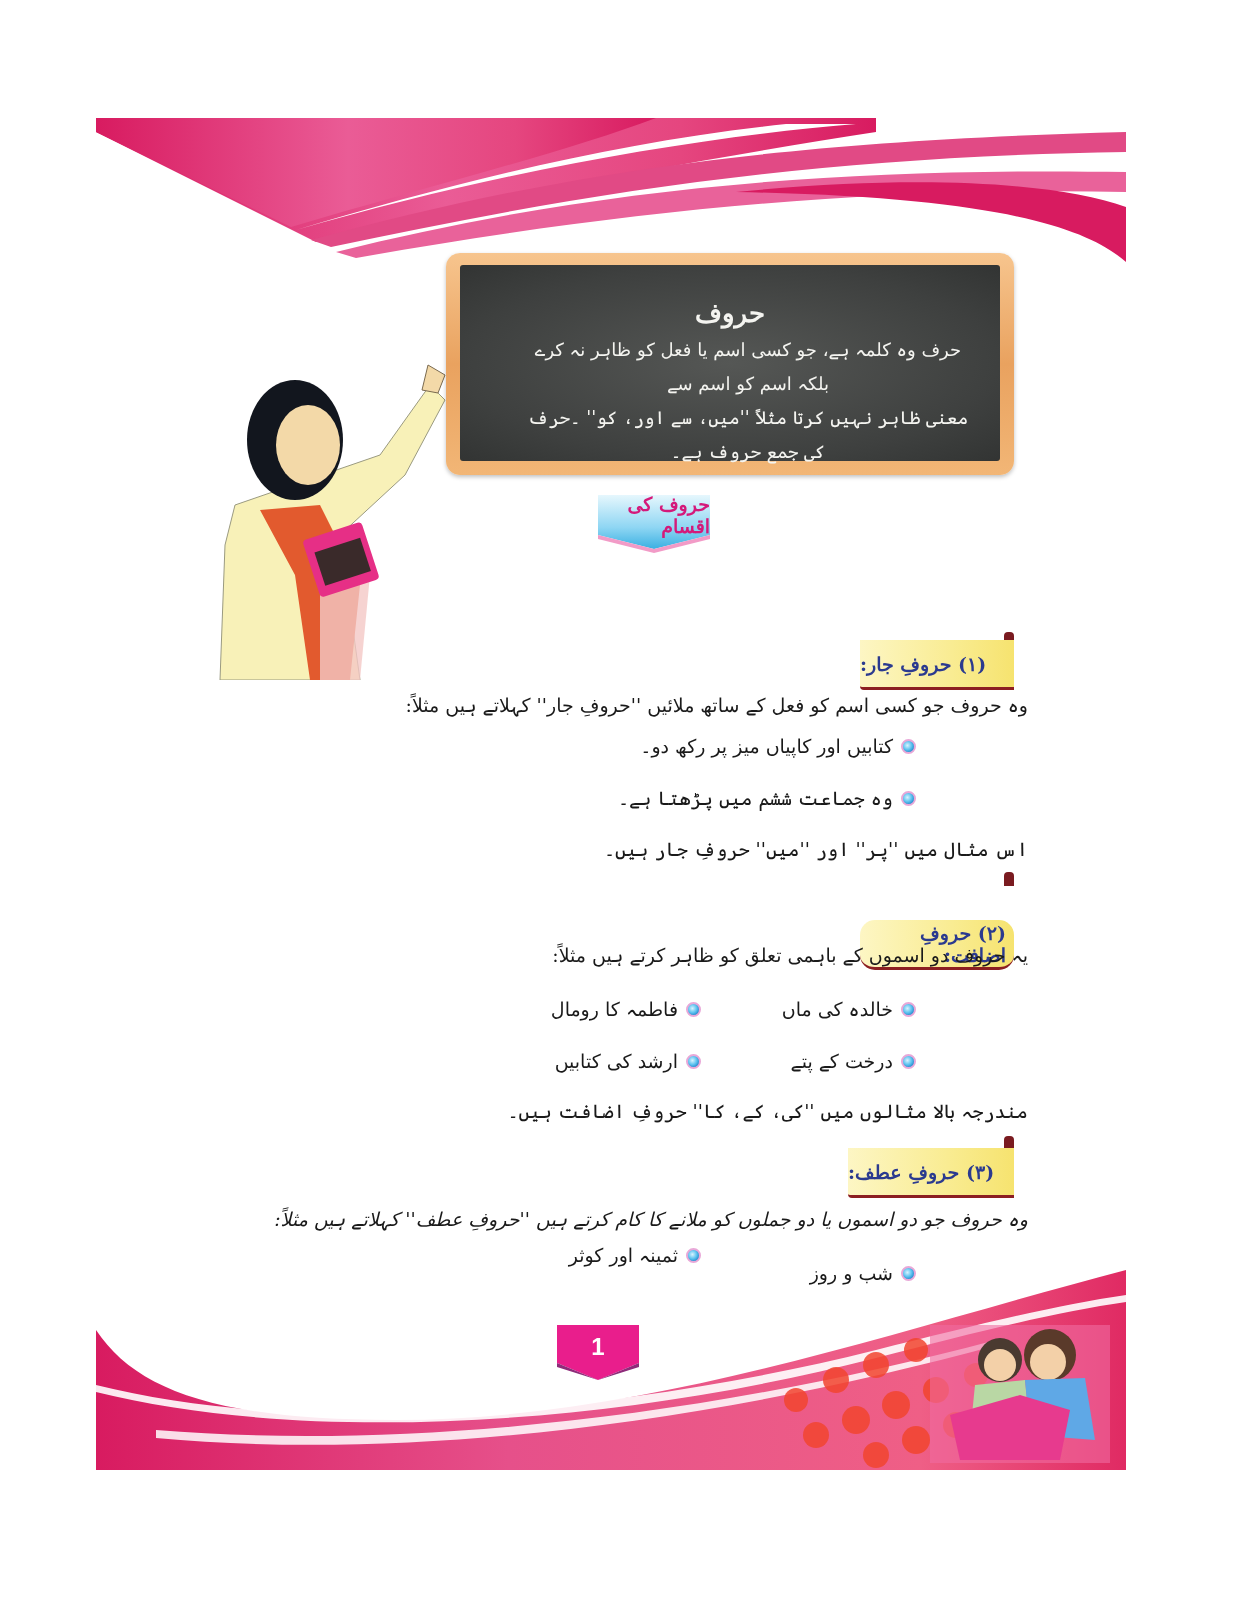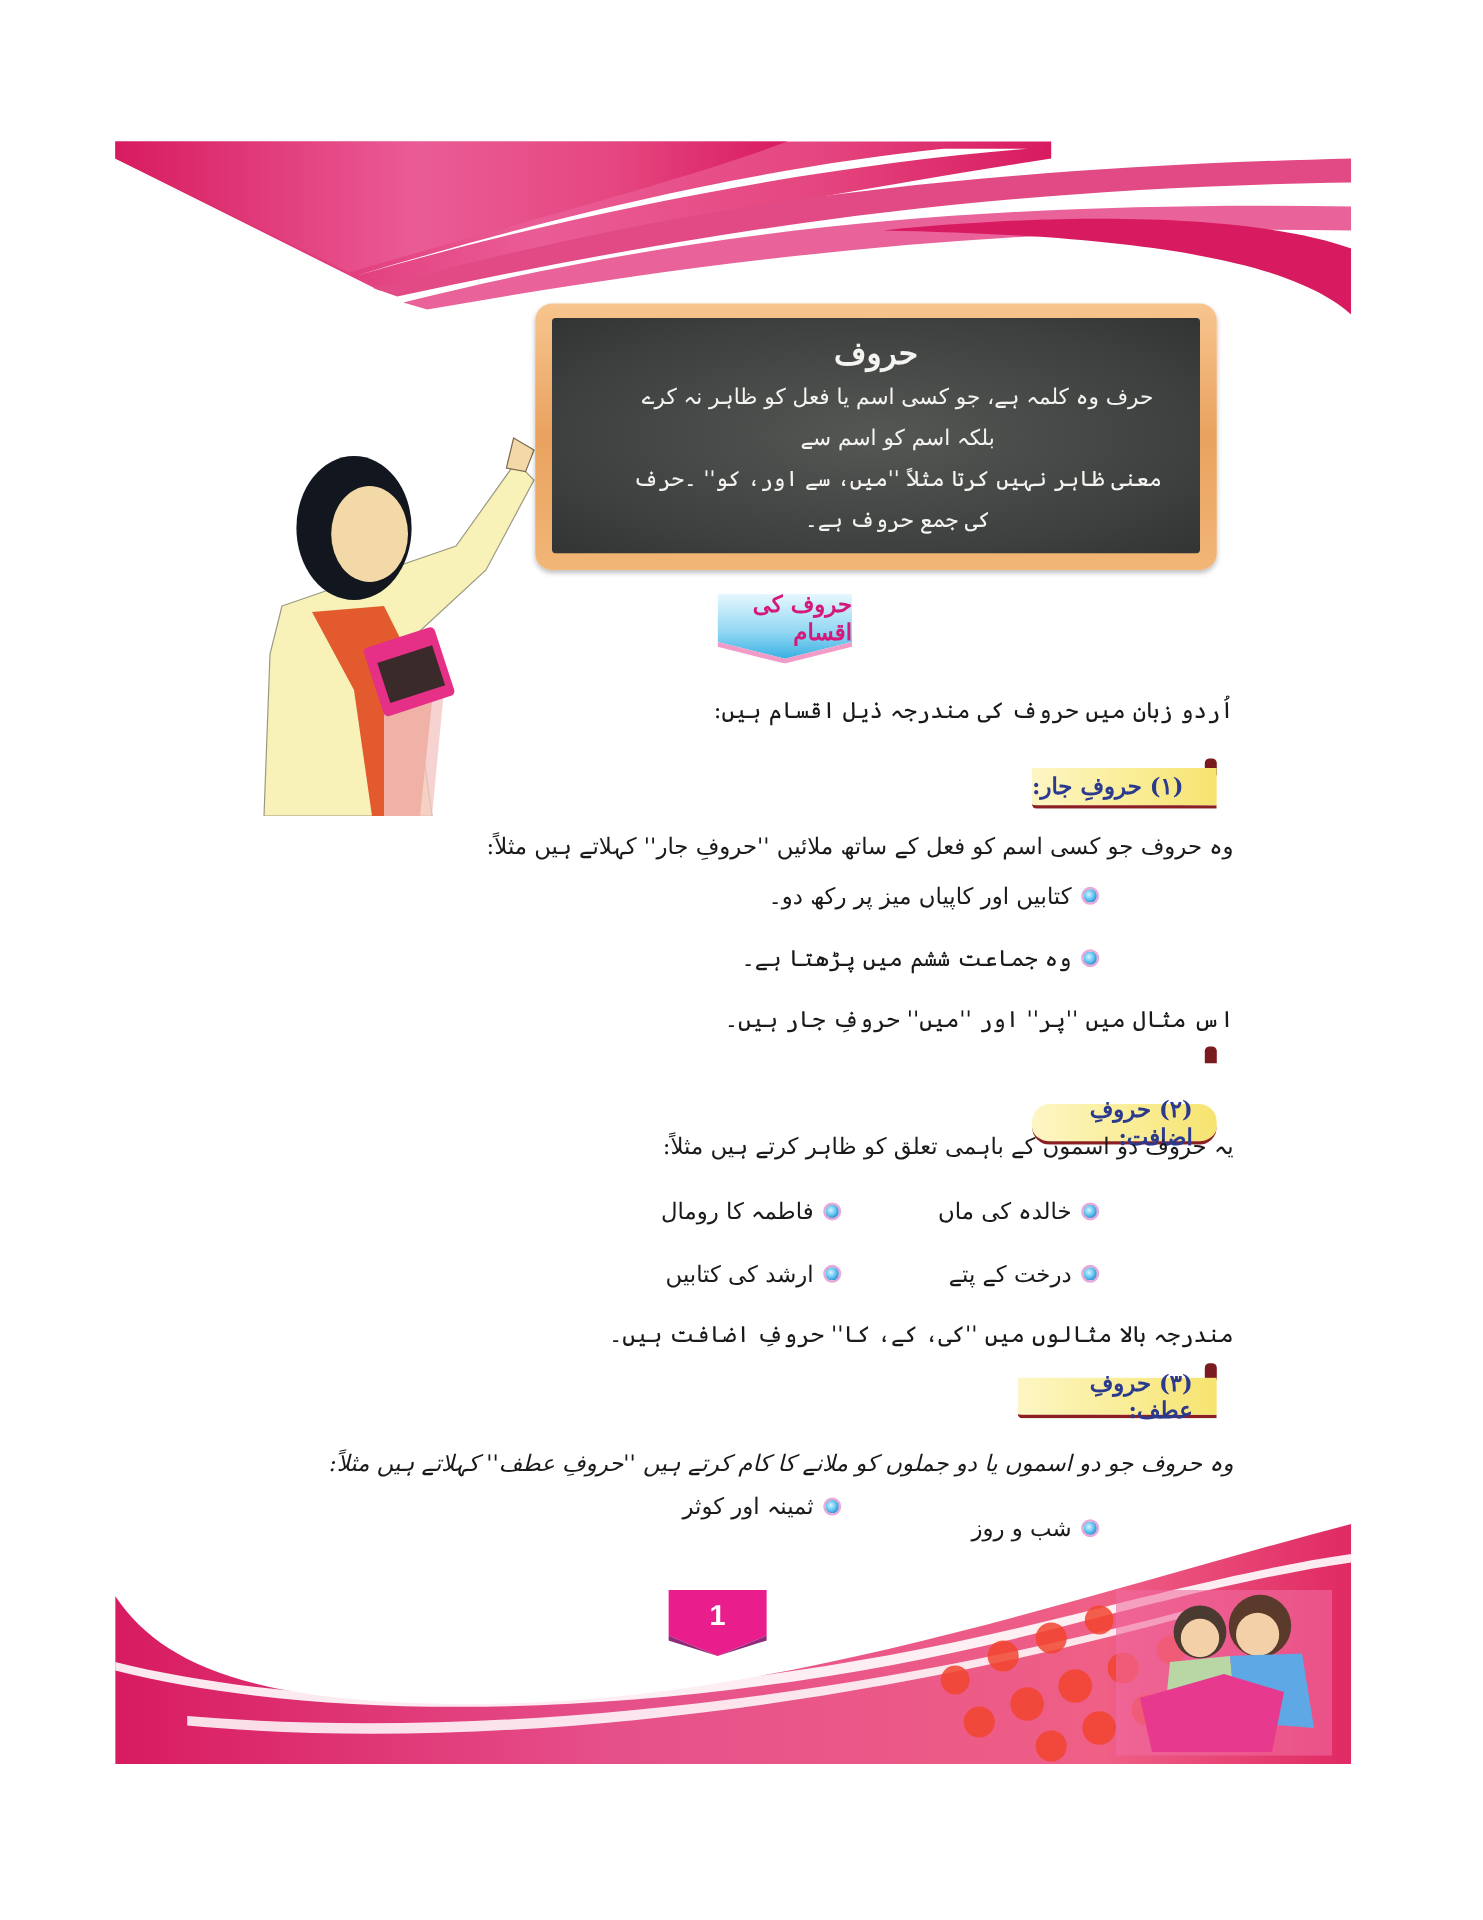--- a/index.html
+++ b/index.html
@@ -22,47 +22,47 @@
     padding: 12px 14px 14px 14px;
     box-shadow: 0 2px 4px rgba(0,0,0,0.25);
   }
   .chalkboard-inner {
     width: 100%; height: 100%;
     background: radial-gradient(ellipse at center, #555755 0%, #3e403f 70%, #323433 100%);
     border-radius: 3px;
     color: #f4f4f0;
     text-align: center;
     direction: rtl;
-    padding-top: 10px;
+    padding-top: 28px;
   }
   .chalk-title { font-family: "DejaVu Serif", serif; font-size: 26px; font-weight: bold; line-height: 40px; }
   .chalk-body { font-family: "DejaVu Serif", serif; font-size: 18px; line-height: 34px; padding: 0 22px; margin-left: 36px; }
 
   
   .ribbon {
     position: absolute; left: 598px; top: 495px; width: 112px; height: 58px;
   }
   .ribbon-label {
     position: absolute; left: 0; top: 0; width: 112px; height: 40px;
     display: flex; align-items: center; justify-content: center;
     font-family: "DejaVu Serif", serif; font-weight: bold; font-size: 19px; color: #d4197a;
     direction: rtl;
   }
 
   
   .rtl { direction: rtl; text-align: right; font-family: "DejaVu Serif", serif; font-size: 19px; position: absolute; white-space: nowrap; }
 
   
   .subhead {
-    position: absolute; height: 34px;
+    position: absolute; height: 50px;
     background: linear-gradient(90deg, #fdf6c4 0%, #f9ec92 60%, #f6e36f 100%);
     border-bottom: 3px solid #8c1f22;
     border-radius: 0 0 0 4px;
     display: flex; align-items: center; justify-content: flex-end;
-    padding-right: 20px;
+    padding-right: 8px;
     direction: rtl;
     font-family: "DejaVu Serif", serif; font-size: 19px; font-weight: bold; color: #2b3a8f;
   }
   .subhead-tab {
     position: absolute; width: 10px; height: 14px; background: #7a1b20; border-radius: 4px 4px 0 0;
   }
 
   
   .bullet-item { position: absolute; direction: rtl; font-family: "DejaVu Serif", serif; font-size: 19px; white-space: nowrap; display: flex; align-items: center; gap: 8px; }
   .bullet-dot {
@@ -134,21 +134,20 @@
           <stop offset="0.6" stop-color="#8fd6f3"></stop>
           <stop offset="1" stop-color="#3ab0e2"></stop>
         </linearGradient>
       </defs>
       <path d="M0,0 L112,0 L112,40 L56,54 L0,40 Z" fill="url(#rg)"></path>
       <path d="M0,40 L56,54 L112,40 L112,44 L56,58 L0,44 Z" fill="#f29bc7"></path>
     </svg>
     <div class="ribbon-label">حروف کی اقسام</div>
   </div>
 
-  <div class="rtl" style="right:208px; top:580px;">اُردو زبان میں حروف کی مندرجہ ذیل اقسام ہیں:</div>
 
   <div class="subhead-tab" style="left:1004px; top:632px;"></div>
   <div class="subhead" style="left:860px; top:640px; width:154px;">(۱) حروفِ جار:</div>
   <div class="rtl" style="right:208px; top:694px;">وہ حروف جو کسی اسم کو فعل کے ساتھ ملائیں ''حروفِ جار'' کہلاتے ہیں مثلاً:</div>
 
   <div class="bullet-item" style="right:320px; top:735px;">
     <span class="bullet-dot"></span>
     <span>کتابیں اور کاپیاں میز پر رکھ دو۔</span>
   </div>
   <div class="bullet-item" style="right:320px; top:787px;">

